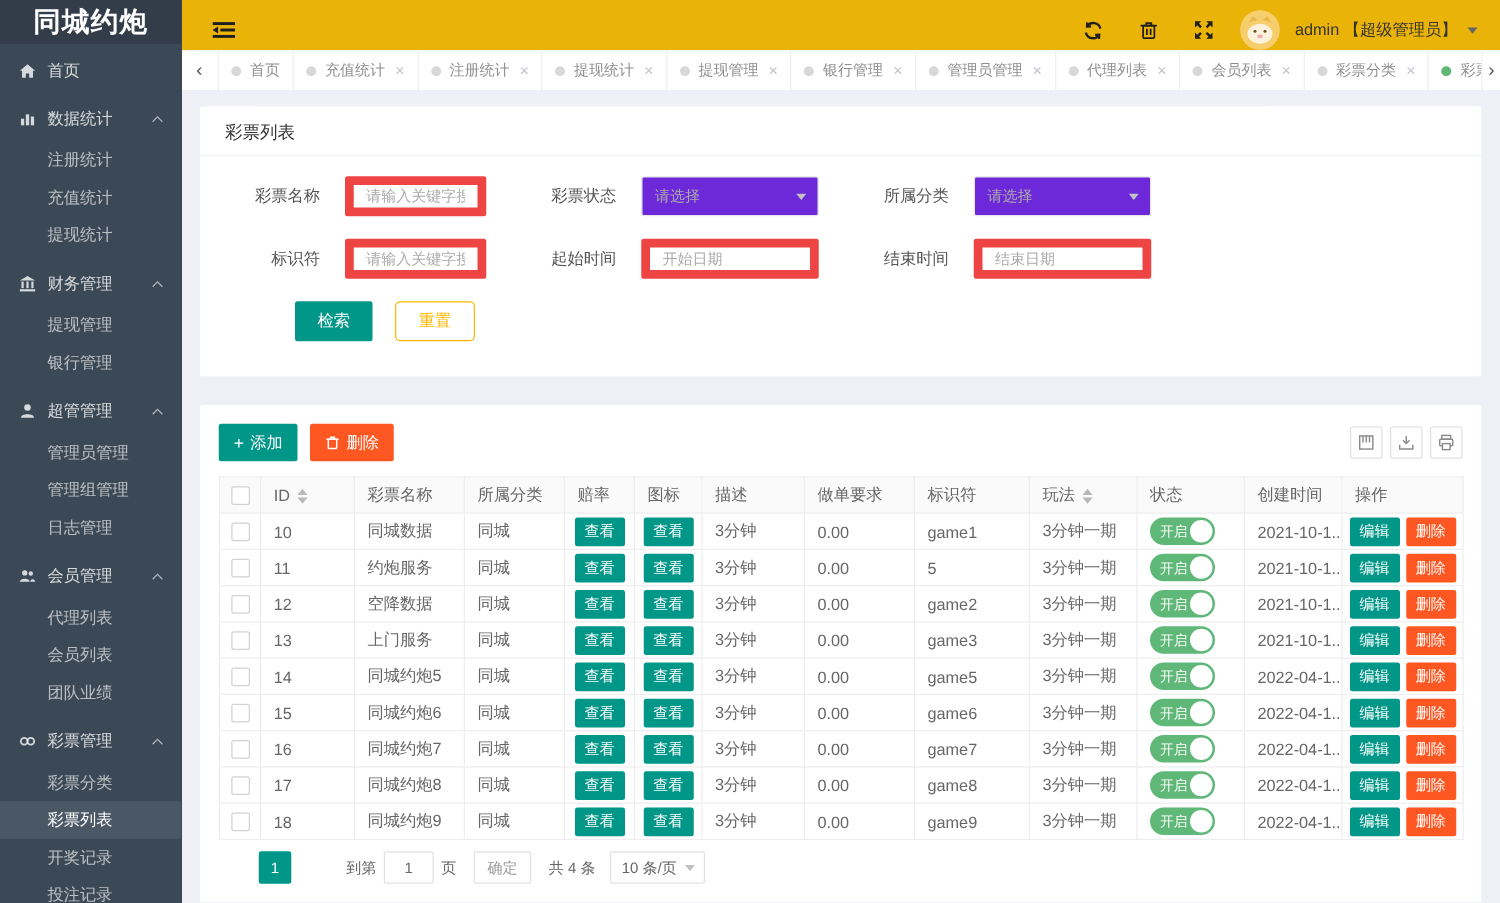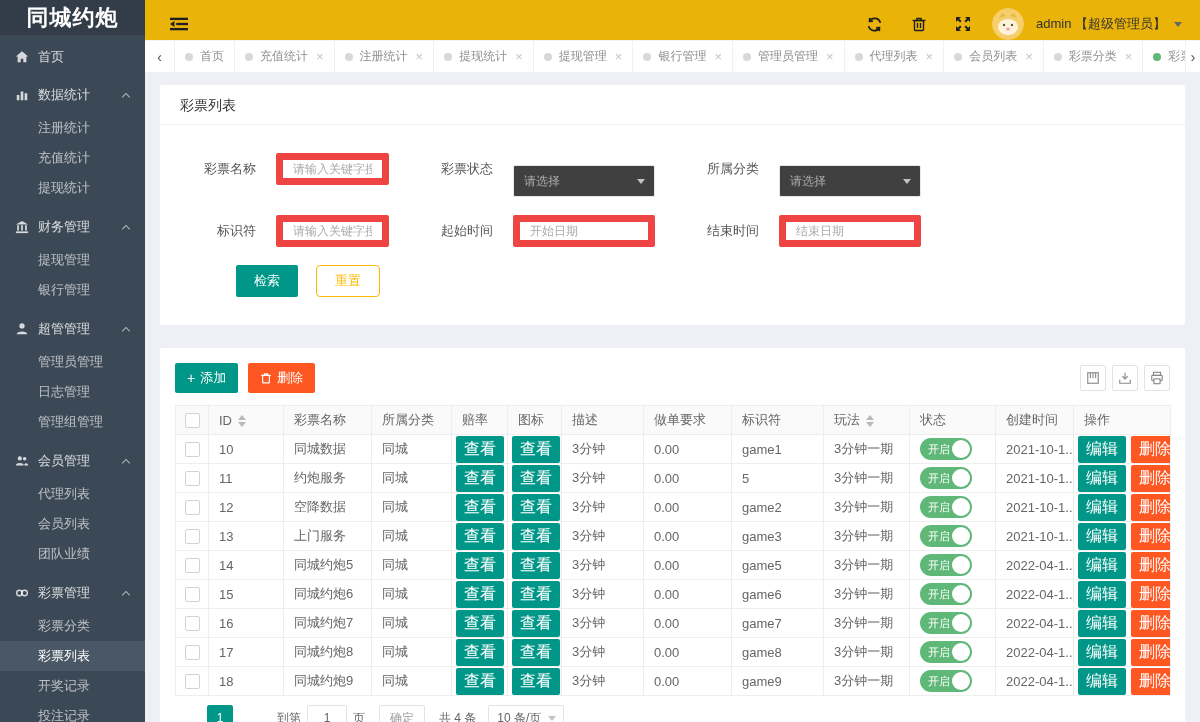--- a/index.html
+++ b/index.html
@@ -46,21 +46,21 @@
   .card-head { height:40px; line-height:40px; padding:0 20px; border-bottom:1px solid #f2f2f2; color:#333; font-size:14px; }
 
   .form { padding:16px 20px 28px 16px; }
   .f-row { display:flex; align-items:center; margin-bottom:18px; }
   .f-group { display:flex; align-items:center; margin-right:24px; }
   .f-label { width:80px; text-align:right; margin-right:20px; color:#555; font-size:13px; white-space:nowrap; }
   .f-input { height:32px; border:7px solid #ef4444; border-radius:2px; padding:0 10px; font-size:12px; color:#666; background:#fff; outline:none; font-family:inherit; }
   .f-input::placeholder { color:#aaa; }
   .w-sm { width:113px; }
   .w-md { width:142px; }
-  .f-select { position:relative; width:142px; height:32px; border:1px solid #e6e6e6; border-radius:2px; padding:0 24px 0 10px; font-size:12px; color:#aaa; line-height:30px; cursor:pointer; background:#404040; white-space:nowrap; overflow:hidden;margin-top:24px; }
+  .f-select { position:relative; width:142px; height:32px; border:1px solid #e6e6e6; border-radius:2px; padding:0 24px 0 10px; font-size:12px; color:#aaa; line-height:30px; cursor:pointer; background:#6d28d9; white-space:nowrap; overflow:hidden; }
   .sel-caret { position:absolute; right:9px; top:13px; width:0; height:0; border-left:4px solid transparent; border-right:4px solid transparent; border-top:5px solid #c2c2c2; }
   .btn-row { margin-left:60px; margin-top:2px; display:flex; }
   .btn { height:32px; padding:0 18px; font-size:13px; border:none; border-radius:2px; cursor:pointer; font-family:inherit; }
   .btn-teal { background:#009688; color:#fff; }
   .btn-reset { background:#fff; border:1px solid #FFB800; color:#FFB800; border-radius:4px; margin-left:18px; }
 
   .card2 { margin-top:23px; padding:15px; }
   .toolbar { display:flex; align-items:center; margin-bottom:12px; }
   .btn-sm { height:30px; padding:0 12px; font-size:13px; border:none; border-radius:2px; color:#fff; cursor:pointer; display:inline-flex; align-items:center; font-family:inherit; }
   .btn-add { background:#009688; }
@@ -71,21 +71,21 @@
 
   table { border-collapse:collapse; table-layout:fixed; width:100%; }
   th, td { border:1px solid #eee; height:29px; padding:0 10px; font-size:13px; color:#666; text-align:left; white-space:nowrap; overflow:hidden; }
   thead th { background:#fafafa; font-weight:400; }
   .tc { text-align:center; padding:0 4px; }
   .cb { display:inline-block; width:15px; height:15px; border:1px solid #d2d2d2; border-radius:2px; background:#fff; vertical-align:middle; cursor:pointer; }
   .sort { display:inline-flex; flex-direction:column; margin-left:6px; vertical-align:middle; cursor:pointer; }
   .sort i { width:0; height:0; border-left:4px solid transparent; border-right:4px solid transparent; display:block; }
   .sort .up { border-bottom:5px solid #b8b8b8; margin-bottom:2px; }
   .sort .dn { border-top:5px solid #b8b8b8; }
-  .btn-xs { padding:3px 8px; font-size:16px; border:none; border-radius:2px; color:#fff; cursor:pointer; font-family:Liberation Sans, sans-serif; }
+  .btn-xs { padding:3px 8px; font-size:12px; border:none; border-radius:2px; color:#fff; cursor:pointer; font-family:Liberation Sans, sans-serif; }
   .teal { background:#009688; }
   .red { background:#FF5722; margin-left:5px; }
   .toggle { position:relative; display:inline-flex; align-items:center; width:52px; height:22px; border-radius:22px; background:#5FB878; cursor:pointer; vertical-align:middle; }
   .tg-label { color:#fff; font-size:11px; margin-left:8px; }
   .tg-knob { position:absolute; right:2px; top:2px; width:18px; height:18px; border-radius:50%; background:#fff; }
 
   .pager { display:flex; align-items:center; margin-top:9px; font-size:12px; color:#666; }
   .pg { min-width:26px; height:26px; display:inline-flex; align-items:center; justify-content:center; margin-right:6px; border-radius:2px; cursor:pointer; }
   .pg.arrow { color:#d2d2d2; font-size:14px; }
   .pg.cur { background:#009688; color:#fff; }
@@ -155,22 +155,22 @@
         <svg width="14" height="14" viewBox="0 0 16 16" fill="rgba(255,255,255,.8)">
             <circle cx="8" cy="4.5" r="3"></circle>
             <path d="M2 14c0-4.2 12-4.2 12 0Z"></path>
           </svg>
       </span>
       <span class="slabel">超管管理</span>
       <span class="chev"></span>
     </div>
     <div class="subs">
       <div class="sub">管理员管理</div>
+      <div class="sub">管理组管理</div>
       <div class="sub">日志管理</div>
-      <div class="sub">管理组管理</div>
     </div>
   </div>
 
   <div class="sec">
     <div class="nav-item">
       <span class="sic">
         <svg width="14" height="14" viewBox="0 0 16 16" fill="rgba(255,255,255,.8)">
             <circle cx="5.5" cy="5" r="2.4"></circle>
             <circle cx="11" cy="5.5" r="2"></circle>
             <path d="M1 13c0-3.6 9-3.6 9 0Z"></path>

